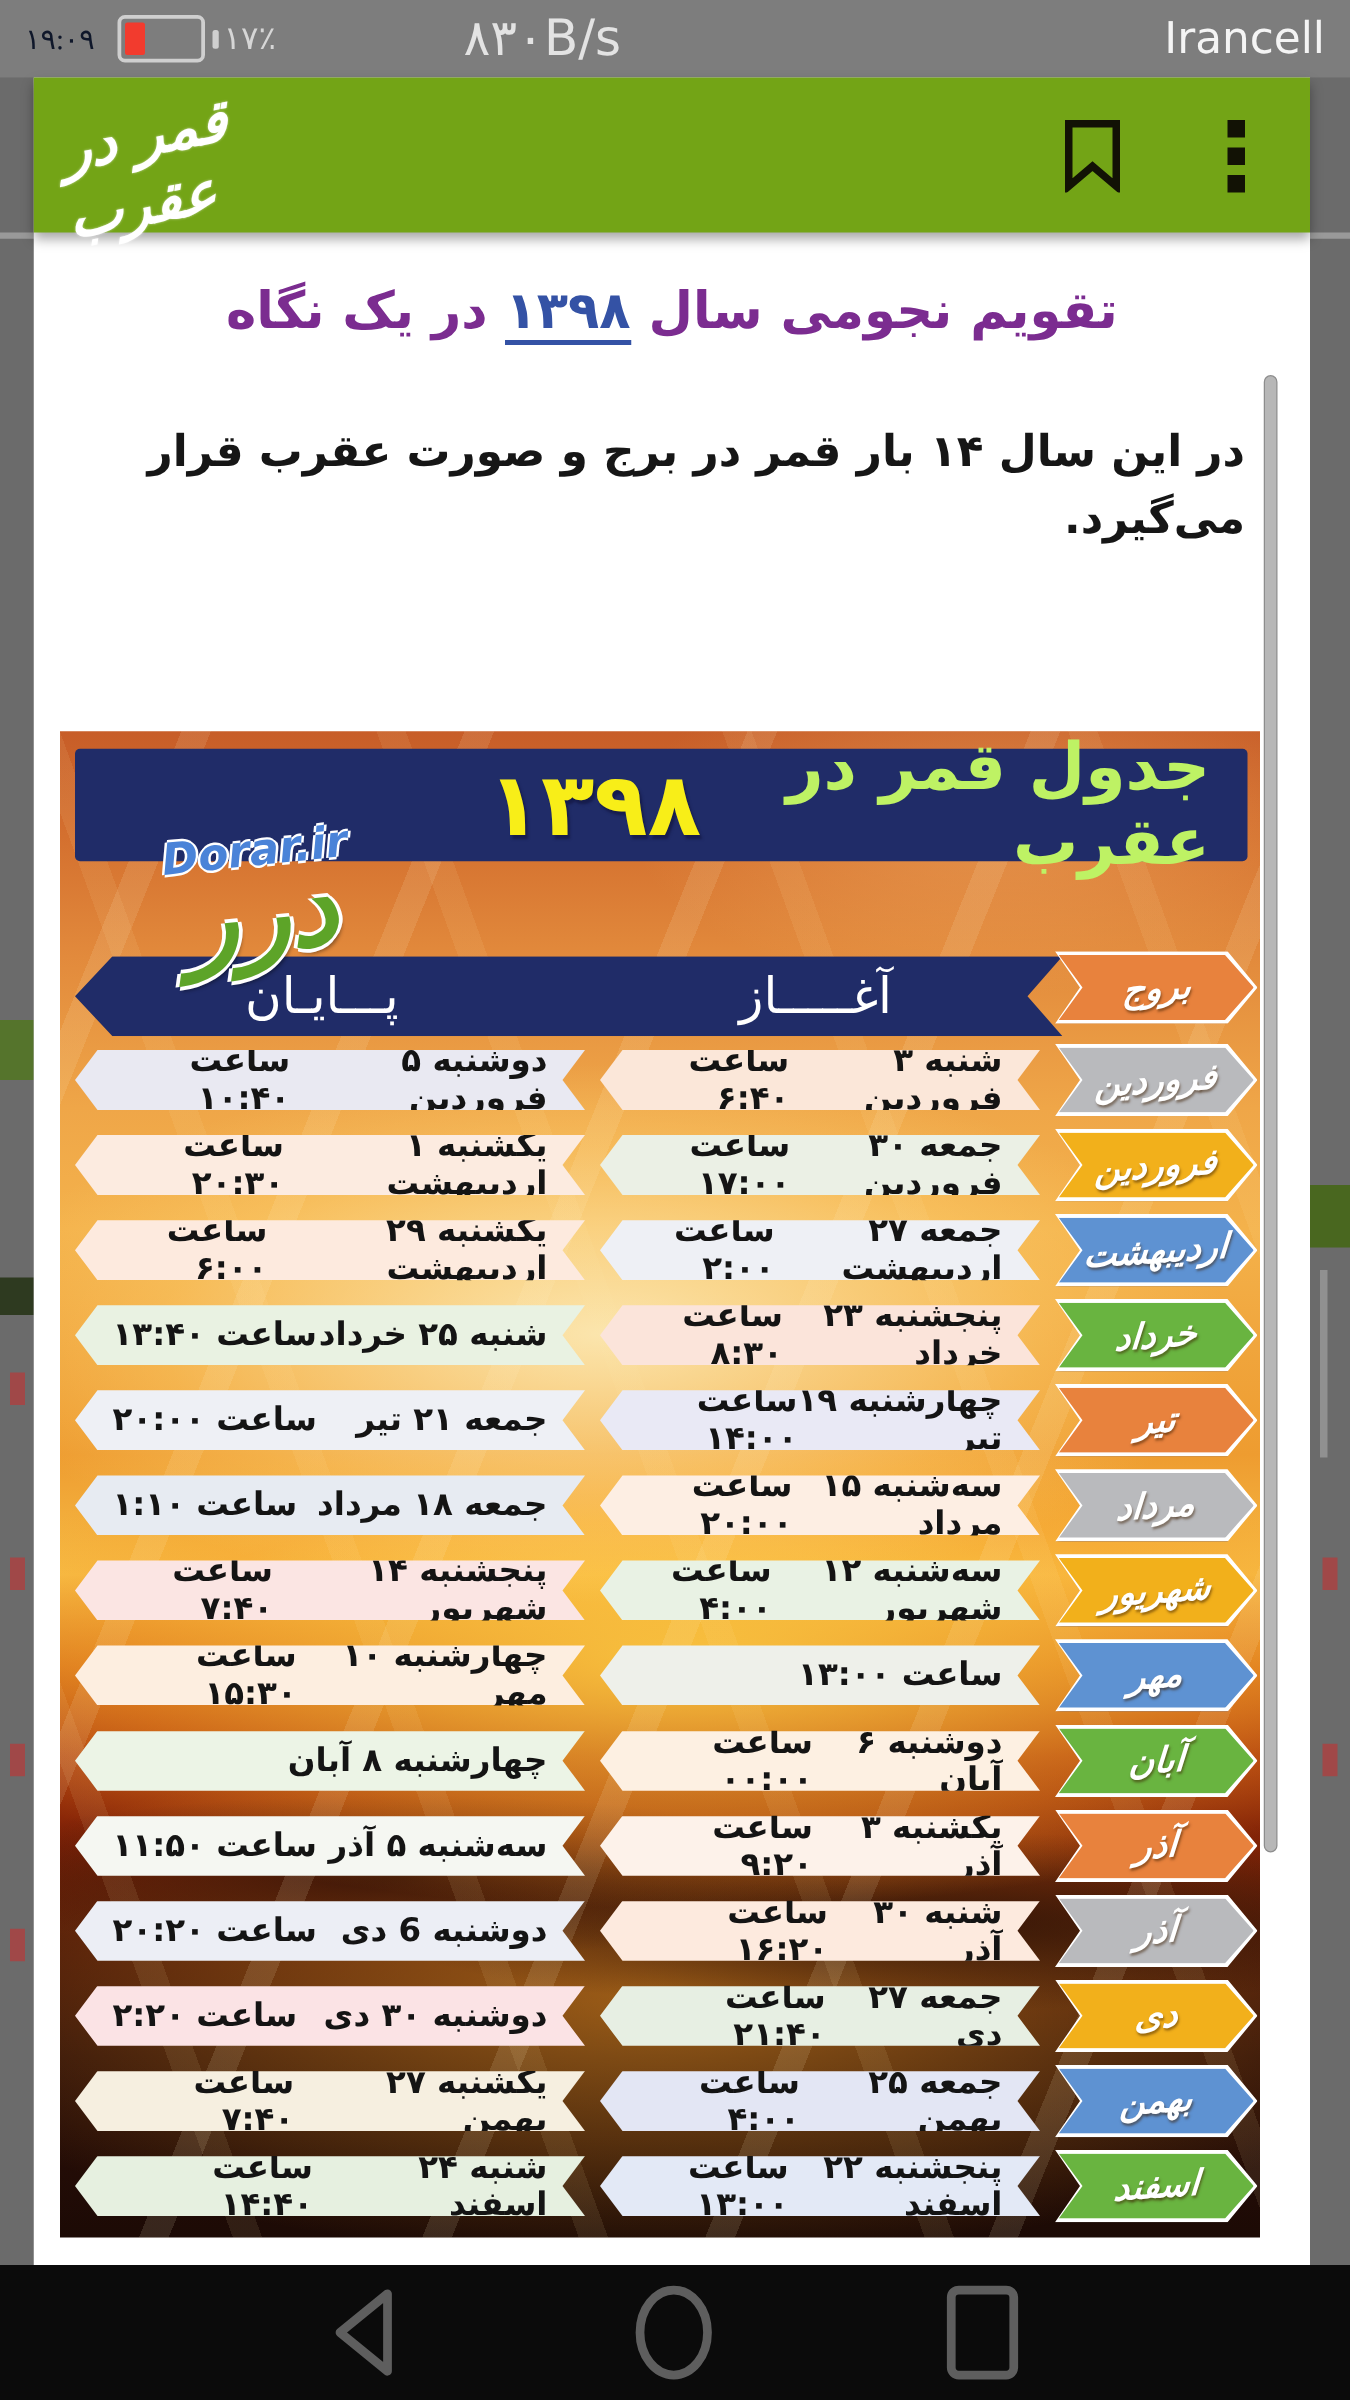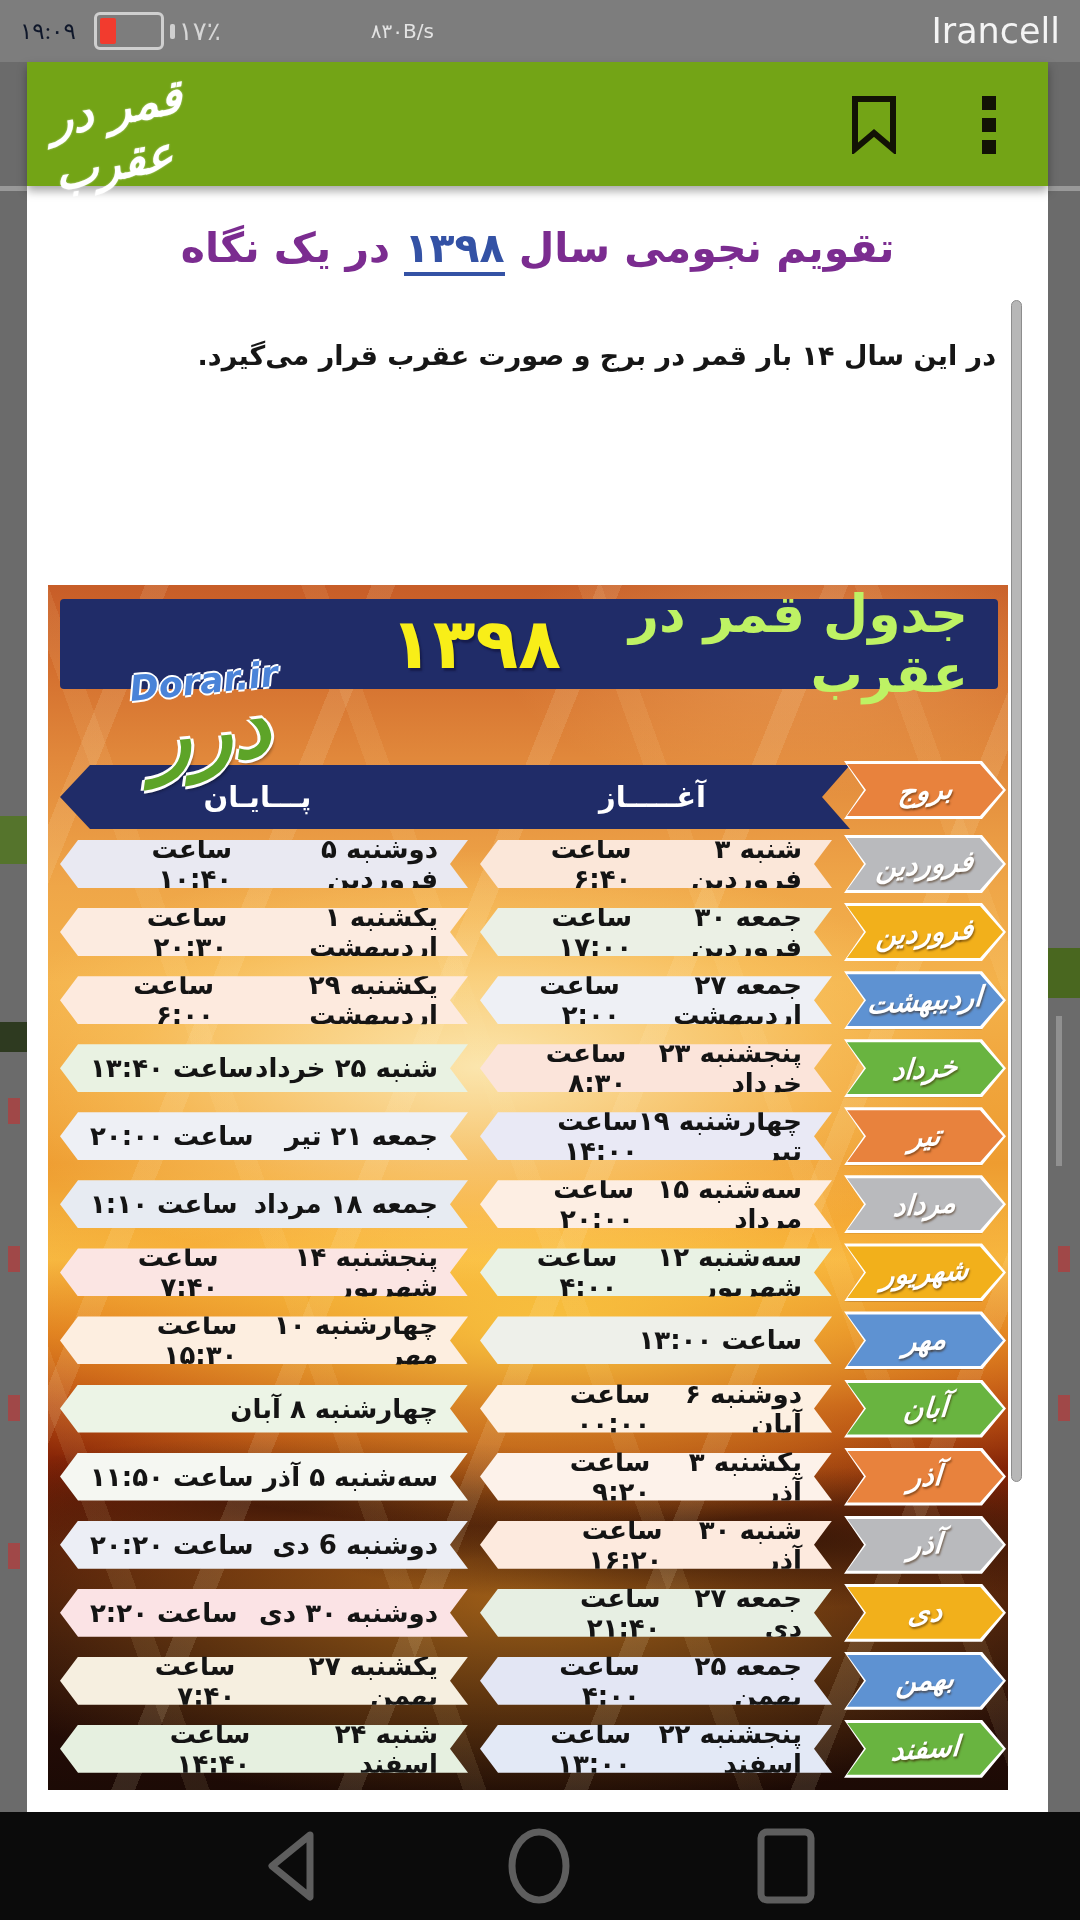--- a/index.html
+++ b/index.html
@@ -10,21 +10,21 @@
   .status-bar{position:absolute;left:0;top:0;width:1080px;height:62px;
     background:var(--status-bg,#7d7d7d);display:flex;align-items:center;
     padding:0 20px;box-sizing:border-box;color:#d6d6d6;}
   .sb-time{font-size:23px;color:#0f172a;font-family:Liberation Serif, serif;}
   .sb-batt{position:relative;width:64px;height:32px;border:3px solid #cfcfcf;
     border-radius:6px;margin:0 6px 0 18px;}
   .sb-batt .fill{position:absolute;left:3px;top:3px;bottom:3px;width:16px;
     background:#f23b2e;border-radius:2px;}
   .sb-nub{width:5px;height:15px;background:#cfcfcf;border-radius:2px;margin-right:4px;}
   .sb-pct{font-size:26px;color:#d6d6d6;}
-  .sb-speed{font-size:20px;color:#e3e3e3;margin-left:150px;}
+  .sb-speed{font-size:40px;color:#e3e3e3;margin-left:150px;}
   .sb-carrier{margin-left:auto;font-size:35px;color:#f4f4f4;}
 
   
   .bgbit{position:absolute;}
 
   .gutter-line{position:absolute;left:0;top:186px;width:1080px;height:5px;background:#999;}
 
   
   .panel{position:absolute;left:27px;top:62px;width:1021px;height:1750px;background:#fff;}
 
@@ -37,21 +37,21 @@
   .bookmark-btn{position:absolute;right:148px;top:32px;width:52px;height:60px;}
   .overflow-btn{position:absolute;right:50px;top:34px;width:16px;height:58px;
     display:flex;flex-direction:column;justify-content:space-between;}
   .overflow-btn i{width:14px;height:14px;background:#121205;display:block;}
 
   .page-title{margin:162px 40px 0;text-align:center;font-size:41px;font-weight:bold;
     color:var(--title-purple,#7b2c90);direction:rtl;}
   .page-title .year-link{color:var(--link-blue,#3452a5);text-decoration:none;
     border-bottom:4px solid var(--link-blue,#3452a5);cursor:pointer;}
 
-  .page-para{margin:64px 52px 16px;direction:rtl;text-align:right;font-size:27px;
+  .page-para{margin:64px 52px 16px;direction:rtl;text-align:right;font-size:35px;
     font-weight:600;line-height:1.5;color:#161616;}
 
   .scrollbar{position:absolute;right:26px;top:238px;width:9px;height:1180px;
     background:#b7b7b7;border:1px solid #8d8d8d;border-radius:6px;}
 
   
   .ftable{position:absolute;left:21px;top:523px;width:960px;height:1205px;direction:rtl;
     background:
       radial-gradient(420px 200px at 78% 6%, rgba(255,200,120,.35), transparent 70%),
       radial-gradient(700px 300px at 45% 40%, rgba(255,250,210,.75), rgba(255,215,120,.35) 50%, transparent 72%),
@@ -78,21 +78,21 @@
   .t-logo{position:absolute;left:12px;top:76px;width:300px;height:160px;z-index:3;
     transform:rotate(-6deg);text-align:center;direction:ltr;}
   .logo-latin{font-size:35px;font-weight:bold;font-style:italic;color:#4a83d8;
     text-shadow:-2px 0 #fff,2px 0 #fff,0 -2px #fff,0 2px #fff;}
   .logo-cal{font-size:86px;font-weight:bold;font-style:italic;color:#5da428;margin-top:-20px;
     text-shadow:-3px 0 #fff,3px 0 #fff,0 -3px #fff,0 3px #fff,2px 4px 3px rgba(0,0,0,.35);}
 
   .t-colband{position:absolute;left:12px;top:180px;width:790px;height:64px;z-index:2;
     background:var(--navy,#202c68);display:flex;align-items:center;
     clip-path:polygon(30px 0%,100% 0%,calc(100% - 28px) 50%,100% 100%,30px 100%,0% 50%);}
-  .t-colband span{width:50%;text-align:center;color:#fff;font-size:29px;font-weight:bold;letter-spacing:1px;}
+  .t-colband span{width:50%;text-align:center;color:#fff;font-size:40px;font-weight:normal;letter-spacing:1px;}
 
   .badge{position:relative;width:162px;height:58px;background:#fff;flex:0 0 auto;
     clip-path:polygon(0% 0%,calc(100% - 24px) 0%,100% 50%,calc(100% - 24px) 100%,0% 100%,20px 50%);
     filter:drop-shadow(2px 3px 2px rgba(60,20,5,.45));}
   .badge .badge-fill{position:absolute;inset:3px;background:var(--bc,#e8823d);
     clip-path:polygon(0% 0%,calc(100% - 23px) 0%,100% 50%,calc(100% - 23px) 100%,0% 100%,19px 50%);
     display:flex;align-items:center;justify-content:center;}
   .badge .badge-text{color:#fff;font-size:28px;font-weight:bold;font-style:italic;
     transform:rotate(-4deg) skewX(-8deg);text-shadow:1px 2px 2px rgba(60,30,0,.5);}
 

